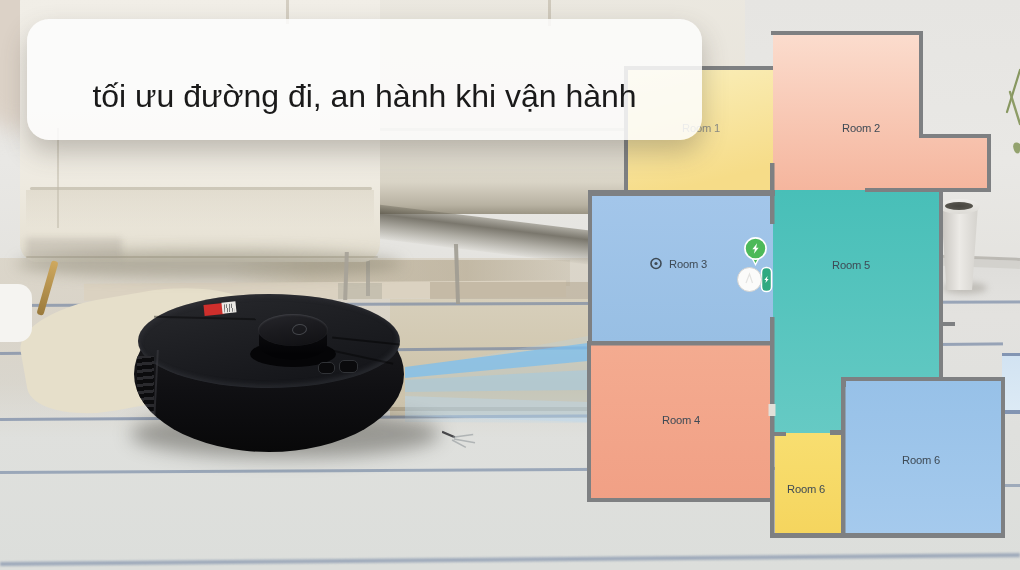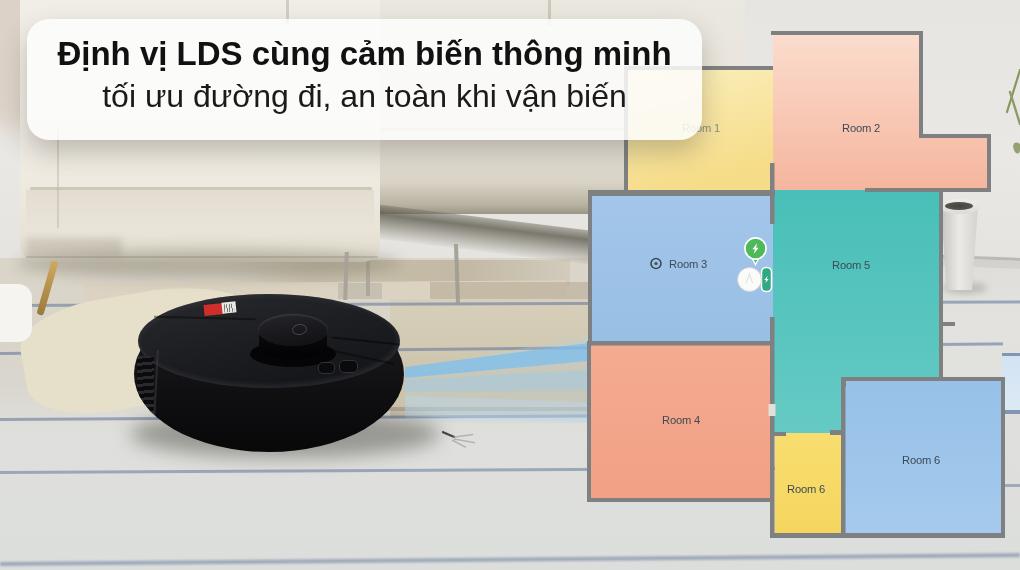--- a/index.html
+++ b/index.html
@@ -306,19 +306,17 @@
     <path d="M746,283 L749.5,274 L752.5,283" fill="none" stroke="#e3e3e1" stroke-width="1.2"></path>
 
     <path d="M750.5,255 L760.5,255 L755.5,264.5 Z" fill="#4db959" stroke="#ffffff" stroke-width="1.4"></path>
     <circle cx="755.5" cy="248.5" r="10.6" fill="#4db959" stroke="#ffffff" stroke-width="1.7"></circle>
     <path transform="translate(755.5,248.5) scale(1.0)" d="M1.6,-5.2 L-3.1,0.7 L-0.6,0.7 L-1.6,5.2 L3.1,-0.7 L0.6,-0.7 Z" fill="#fff"></path>
   </svg>
 
   <div class="abs" style="left:27px;top:19px;width:675px;height:121px;border-radius:22px;
     background:rgba(253,253,253,0.85);box-shadow:0 12px 26px rgba(75,70,60,0.30);"></div>
 
-  <div class="abs" style="left:27px;top:35px;width:675px;text-align:center;
-    font-size:33px;font-weight:bold;color:#111;letter-spacing:0px;">Định vị LDS cùng cảm biến thông minh</div>
 
   <div class="abs" style="left:27px;top:78px;width:675px;text-align:center;
-    font-size:32px;font-weight:400;color:#1a1a1a;">tối ưu đường đi, an toàn khi vận biến</div>
+    font-size:32px;font-weight:400;color:#1a1a1a;">tối ưu đường đi, an hành khi vận hành</div>
 
 </div>
 
 </body></html>

